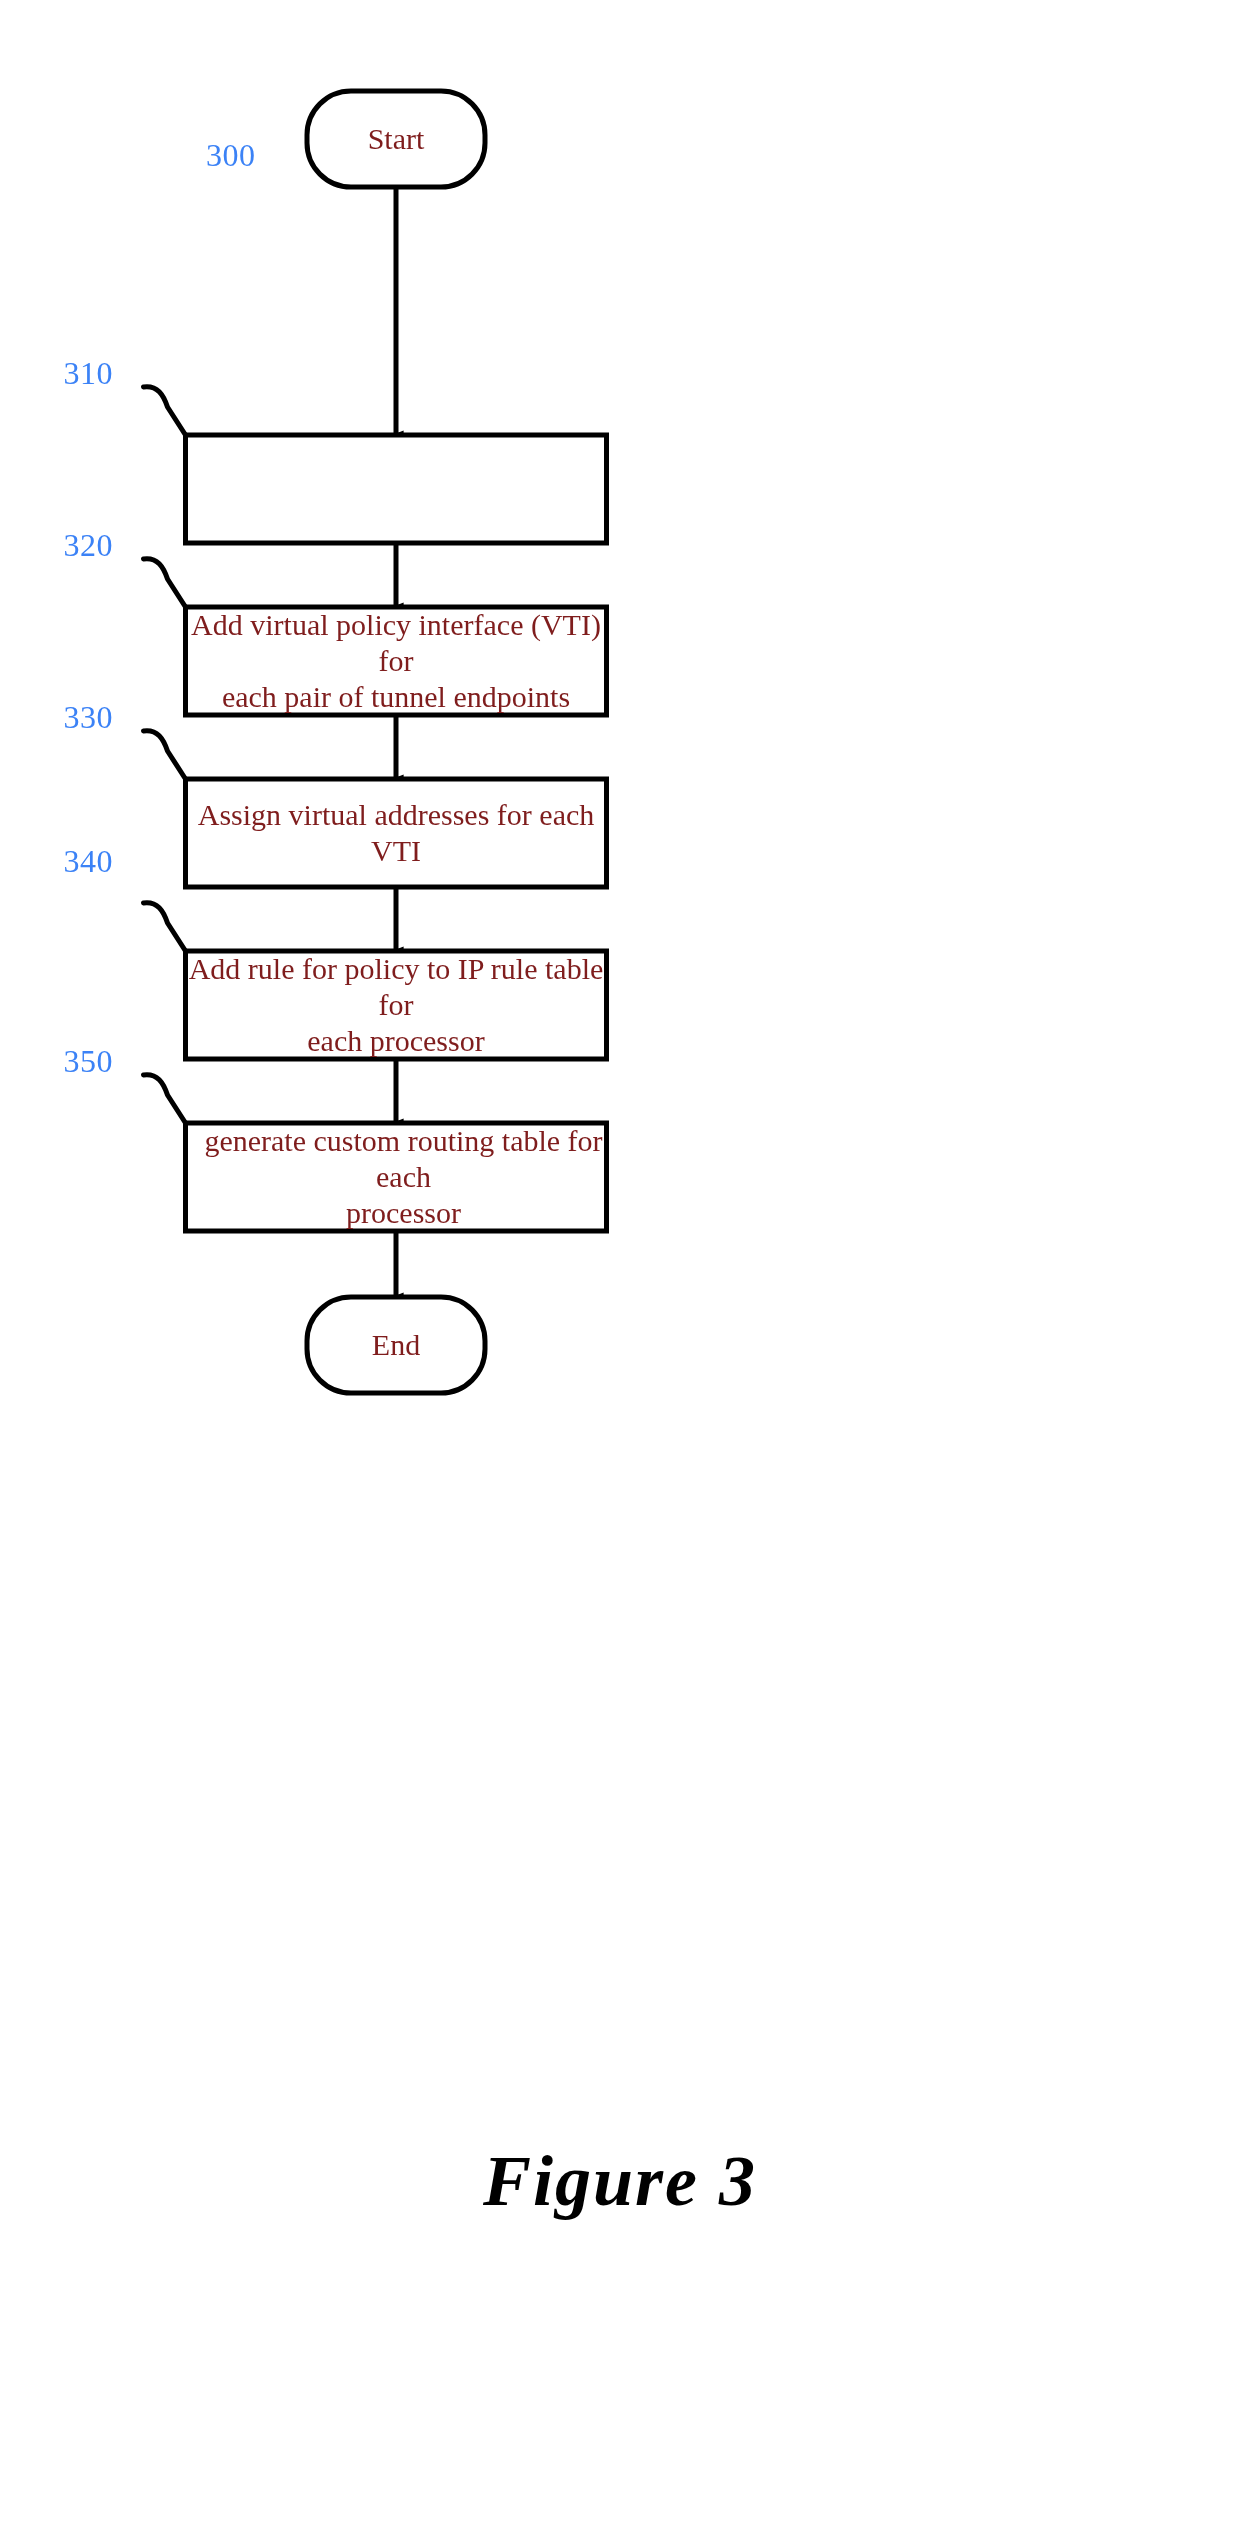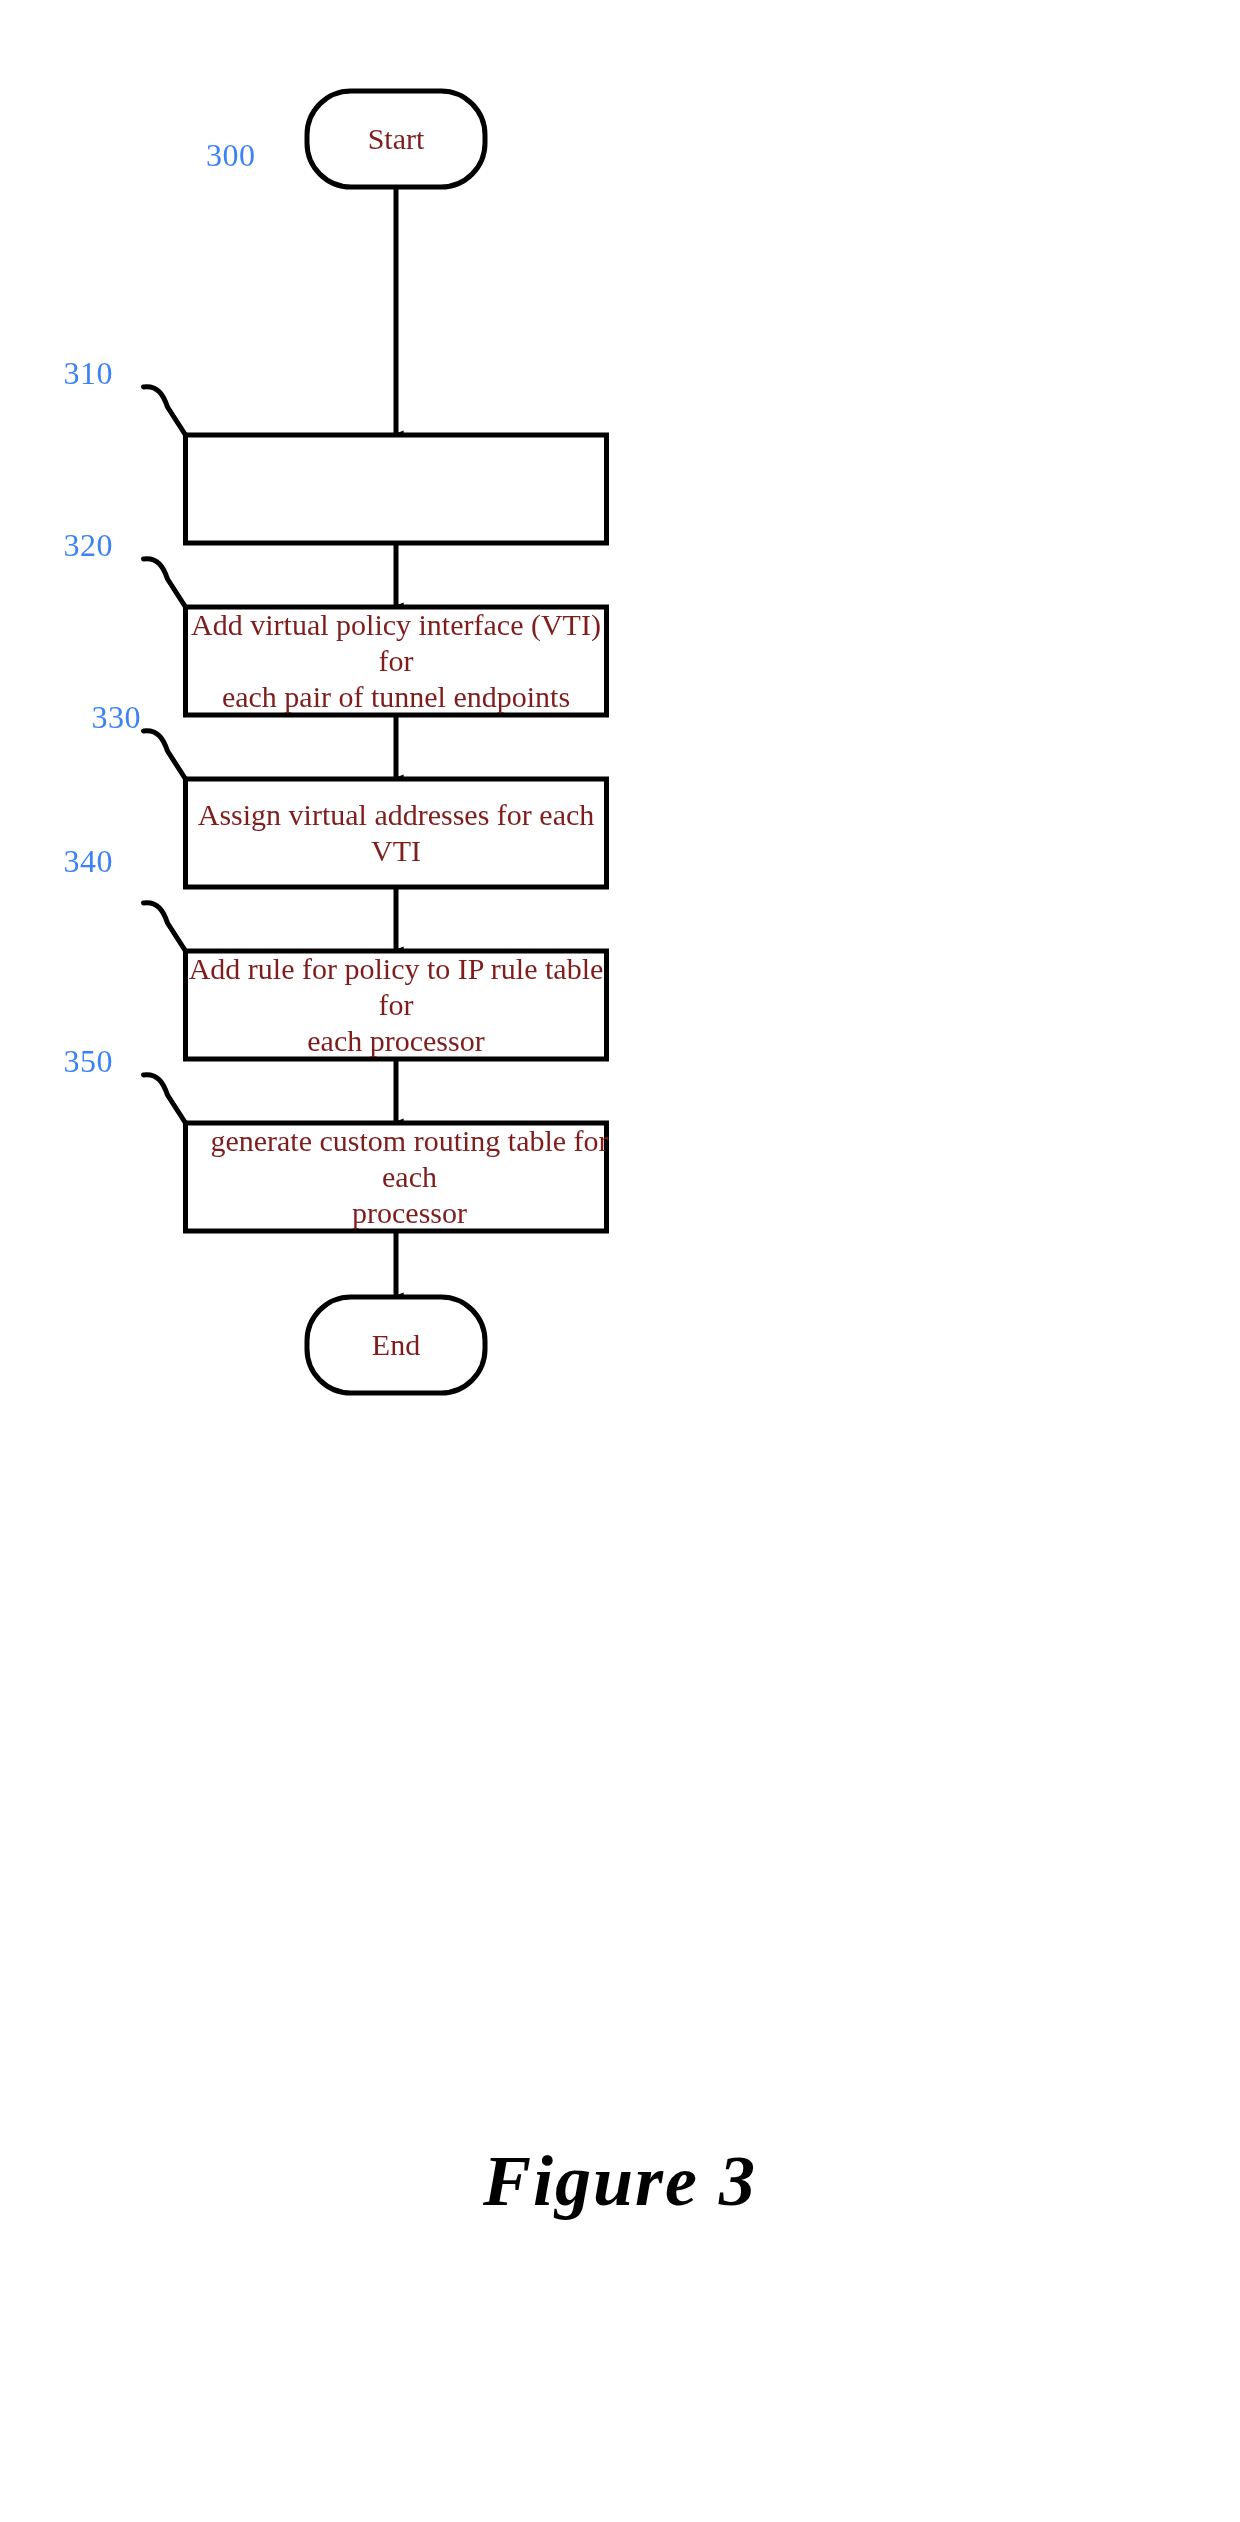--- a/index.html
+++ b/index.html
@@ -124,29 +124,29 @@
   <div class="ref-label" style="left: 206px; top: 137px;">300</div>
 
   <div class="node-text terminal-text" style="left:307px; top:91px; width:178px; height:96px;">Start</div>
 
   <div class="ref-label" style="left: 63.5px; top: 355px;">310</div>
 
   <div class="ref-label" style="left: 63.5px; top: 527px;">320</div>
   <div class="node-text" style="left: 185.5px; top: 607px; width: 421px; height: 108px;">Add virtual policy interface (VTI) for
 each pair of tunnel endpoints</div>
 
-  <div class="ref-label" style="left: 63.5px; top: 699px; margin-left: 28px;">330</div>
+  <div class="ref-label" style="left: 63.5px; top: 699px;">330</div>
   <div class="node-text" style="left: 185.5px; top: 779px; width: 421px; height: 108px;">Assign virtual addresses for each
 VTI</div>
 
   <div class="ref-label" style="left: 63.5px; top: 843px;">340</div>
   <div class="node-text" style="left: 185.5px; top: 951px; width: 421px; height: 108px;">Add rule for policy to IP rule table for
 each processor</div>
 
   <div class="ref-label" style="left: 63.5px; top: 1043px;">350</div>
-  <div class="node-text" style="left: 199px; top: 1123px; width: 421px; height: 108px;">generate custom routing table for each
+  <div class="node-text" style="left: 193px; top: 1123px; width: 421px; height: 108px;">generate custom routing table for each
 processor</div>
 
   <div class="node-text terminal-text" style="left: 307px; top: 1297px; width: 178px; height: 96px;">End</div>
 
   <div class="figure-caption">Figure 3</div>
 
 </div>
 
 </body></html>

